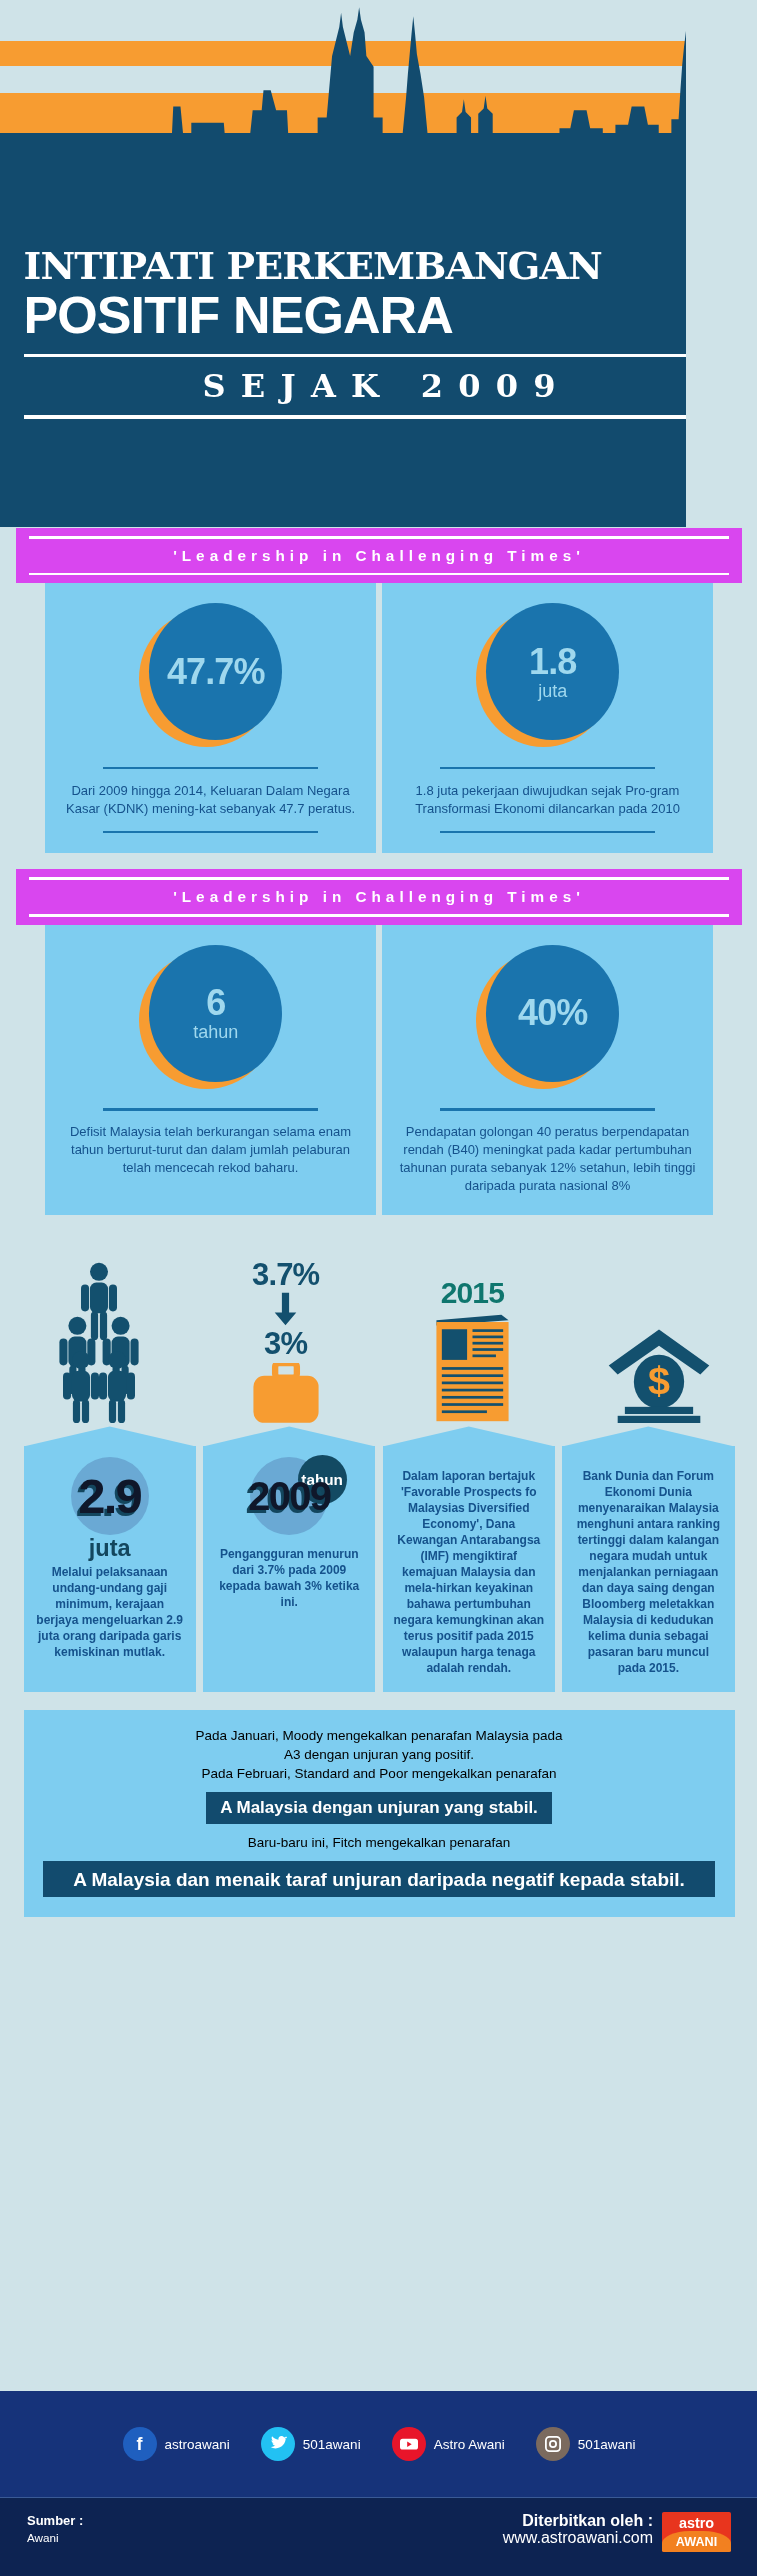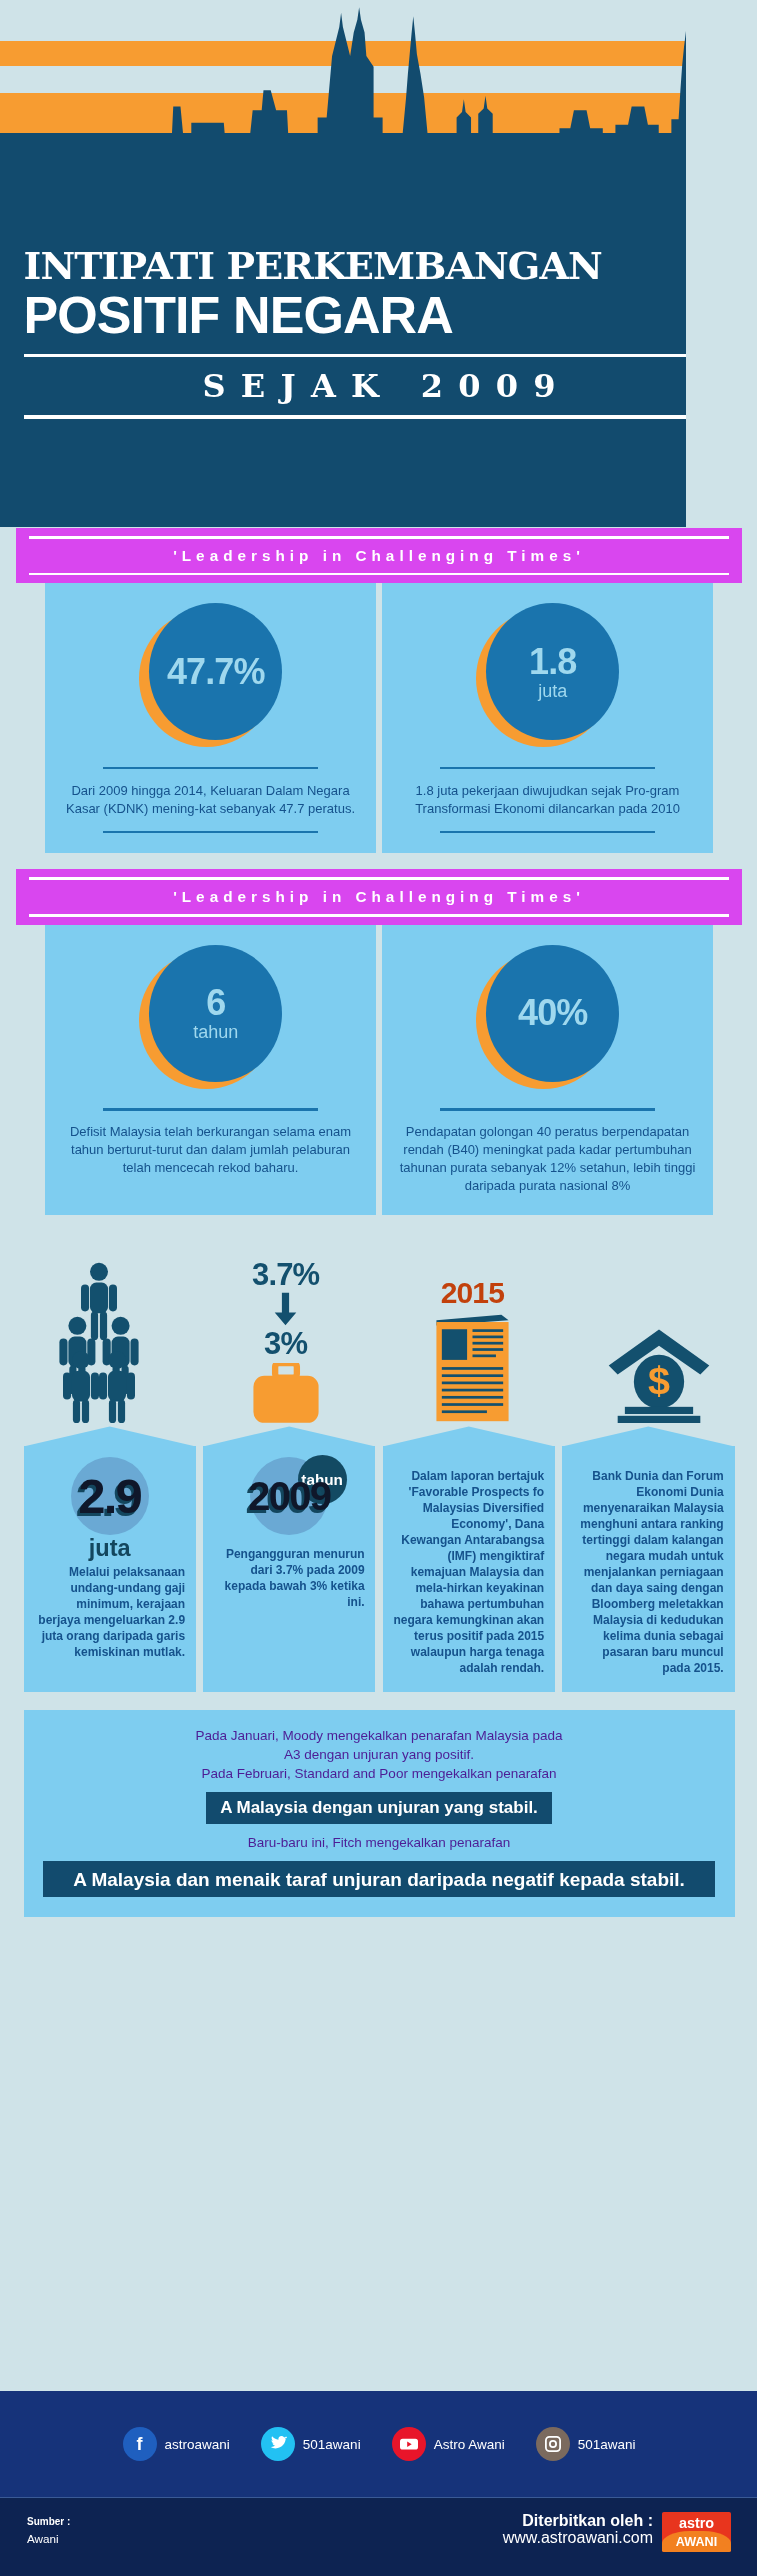--- a/index.html
+++ b/index.html
@@ -271,32 +271,32 @@
     justify-content: center;
     color: #ffffff;
     font-size: 15.3px;
     font-weight: bold;
   }
   .fcol-text {
     color: #15528c;
     font-size: 12px;
     font-weight: bold;
     line-height: 16px;
-    text-align: right;
+    text-align: center;
   }
 
   
   .summary {
     margin: 18px 23.5px 0 23.5px;
     background: #7ecdf0;
     padding: 16px 14.4px 20px 14.4px;
     text-align: center;
   }
   .summary-line {
-    color: #4c1d95;
+    color: #000000;
     font-size: 13.5px;
     line-height: 19px;
   }
   .summary-dark {
     display: inline-block;
     background: #124b6e;
     color: #ffffff;
     font-size: 17px;
     font-weight: bold;
     padding: 5.4px 14.4px;
@@ -343,21 +343,21 @@
     left: 0; bottom: 0;
     width: 758px; height: 79px;
     background: #0d2352;
     border-top: 0.9px solid #3a5a96;
     padding: 14.4px 27px;
     display: flex;
     justify-content: space-between;
     align-items: flex-start;
   }
   .cred-left { color: #ffffff; font-size: 11.7px; line-height: 17px; }
-  .cred-left b { font-size: 10px; }
+  .cred-left b { font-size: 13px; }
   .cred-right { display: flex; align-items: flex-start; gap: 9px; }
   .cred-right-txt { color: #ffffff; font-size: 16px; line-height: 17px; text-align: right; }
   .astro-logo {
     width: 69px; height: 40px;
     background: #e8351e;
     position: relative;
     overflow: hidden;
     border-radius: 1.8px;
   }
   .astro-logo .top {
@@ -526,21 +526,21 @@
         <div style="color:#13506e;font-size:31px;font-weight:bold;line-height:34px;letter-spacing:-0.9px;">3%</div>
         <svg width="76" height="60" viewBox="0 0 84 66" style="margin-top:1.8px;">
           <rect x="30" y="0" width="24" height="16" rx="4" fill="none" stroke="#f79c31" stroke-width="7"></rect>
           <rect x="6" y="14" width="72" height="52" rx="12" fill="#f79c31"></rect>
         </svg>
       </div>
     </div>
 
     <div class="icon-cell">
       <div style="display:flex;flex-direction:column;align-items:center;">
-        <div style="color:#c2410c;font-size:30px;font-weight:bold;line-height:32px;margin-bottom:3.6px;letter-spacing:-0.9px;">2015</div>
+        <div style="color:#0f766e;font-size:30px;font-weight:bold;line-height:32px;margin-bottom:3.6px;letter-spacing:-0.9px;">2015</div>
         <svg width="83" height="110" viewBox="0 0 92 122">
           <path fill="#13506e" d="M6 8 L78 2 L86 8 L6 14 Z"></path>
           <rect x="6" y="10" width="80" height="110" fill="#f79c31"></rect>
           <rect x="12" y="18" width="28" height="34" fill="#13506e"></rect>
           <g fill="#13506e">
             <rect x="46" y="18" width="34" height="3"></rect>
             <rect x="46" y="25" width="34" height="3"></rect>
             <rect x="46" y="32" width="34" height="3"></rect>
             <rect x="46" y="39" width="34" height="3"></rect>
             <rect x="46" y="46" width="26" height="3"></rect>

